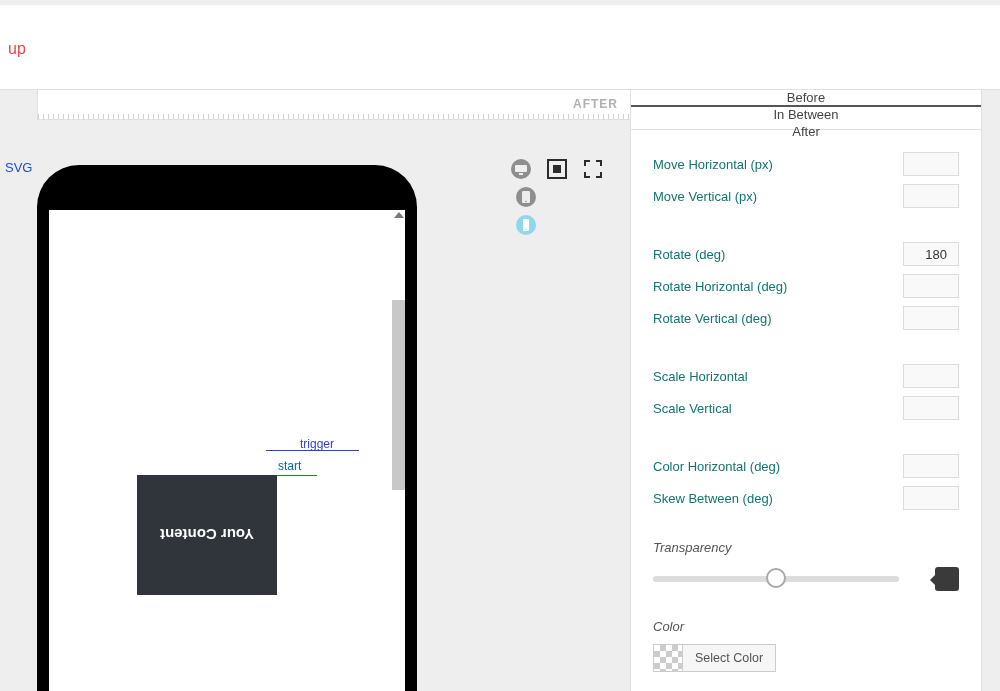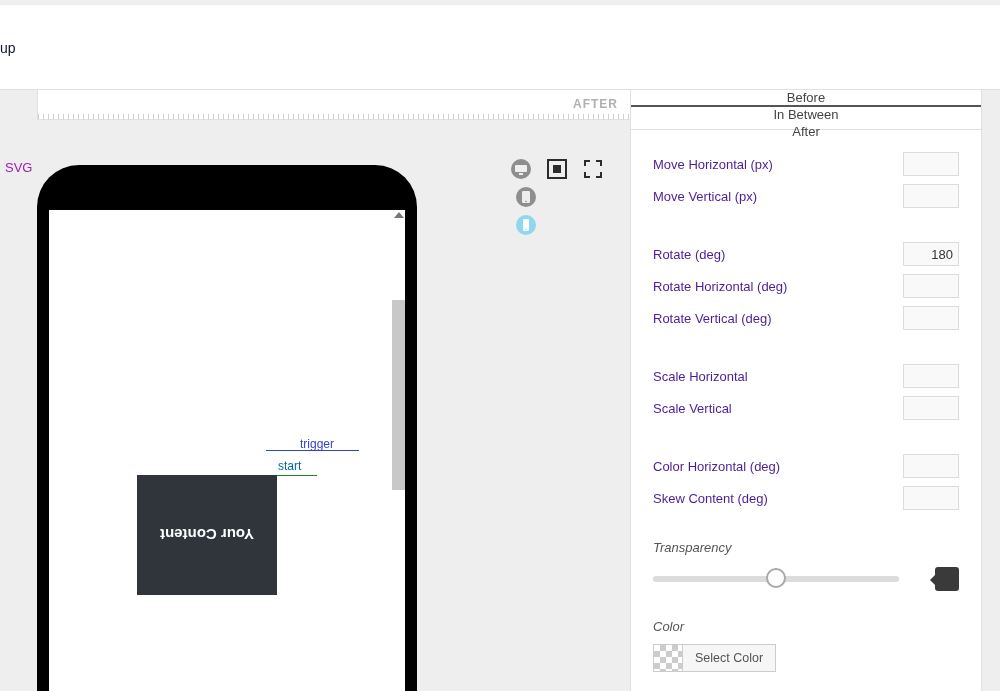--- a/index.html
+++ b/index.html
@@ -1,32 +1,32 @@
 <!DOCTYPE html>
 <html><head>
 <meta charset="utf-8">
 <style>
   * { box-sizing: border-box; }
   html, body { margin:0; padding:0; font-family: "Segoe UI", Arial, sans-serif; font-size:13px; color:#333; background:#eeeeee; }
   .app { width:1000px; height:691px; position:relative; overflow:hidden; }
 
   
   .topbar { position:absolute; left:0; right:0; top:0; height:90px; background:#fff; border-bottom:1px solid #e0e0e0; border-top:5px solid #eeeeee;}
-  .topbar-title { position:absolute; left:0; top:35px; font-size:14px; color:#0f172a; }
+  .topbar-title { position:absolute; left:8px; top:35px; font-size:16px; color:#ef4444; }
 
   
   .center-bg { position:absolute; left:0; top:90px; width:630px; bottom:0; background:#eeeeee; }
 
   
   .stage-head { position:absolute; left:37px; top:90px; width:593px; height:30px; background:#fff; border-bottom:1px solid #e0e0e0; border-left:1px solid #e0e0e0;}
   .stage-head-label { position:absolute; right:12px; top:7px; color:#b0b0b0; font-weight:700; letter-spacing:1px; font-size:12px;}
   .ruler { position:absolute; left:0; right:0; bottom:0; height:5px; background:repeating-linear-gradient(to right,#d0d0d0 0 1px, transparent 1px 5px);}
 
   
-  .svg-label { position:absolute; left:5px; top:160px; color:#a21caf; font-size:13px;}
+  .svg-label { position:absolute; left:5px; top:160px; color:#1d4ed8; font-size:13px;}
 
   
   .phone { position:absolute; left:37px; top:165px; width:380px; height:530px; border-radius:42px 42px 0 0; background:#000; }
   .phone-screen { position:absolute; left:12px; top:45px; right:12px; bottom:0; background:#fff; overflow:hidden;}
   .phone-scroll { position:absolute; right:0; top:0; width:13px; bottom:0; }
   .phone-scroll-arrow { position:absolute; right:1px; top:2px; width:0;height:0;border-left:5px solid transparent;border-right:5px solid transparent;border-bottom:6px solid #777;}
   .phone-scroll-thumb { position:absolute; right:0; top:90px; width:13px; height:190px; background:#c8c8c8;}
 
   
   .marker-line-trigger { position:absolute; left:266px; top:450px; width:93px; height:1px; background:#3344cc; }
@@ -44,22 +44,22 @@
   .stage-devices { position:absolute; left:515px; top:186px; display:flex; flex-direction:column; gap:6px; align-items:center;}
 
   
   .right-panel { position:absolute; left:630px; top:90px; right:18px; bottom:0; background:#fff; border-left:1px solid #e0e0e0; border-right:1px solid #e0e0e0;}
   .tabs { display:flex; border-bottom:1px solid #e0e0e0; height:40px;flex-direction:column;}
   .tab { flex:1; display:flex; align-items:center; justify-content:center; color:#444; font-size:13px; cursor:pointer; border-bottom:2px solid transparent;}
   .tab.active { border-bottom:2px solid #555; }
   .panel-body { padding:18px 22px 10px 22px; }
   .group { margin-bottom:26px; }
   .row { display:flex; justify-content:space-between; align-items:center; height:32px;}
-  .row-label { color:#4c1d95; font-size:13px;}
-  .row input[type=text]{ width:56px; height:24px; border:1px solid #dcdcdc; background:#f9f9f9; text-align:right; padding-right:5px; font-size:13px; color:#333;}
+  .row-label { color:#0f766e; font-size:13px;}
+  .row input[type=text]{ width:56px; height:24px; border:1px solid #dcdcdc; background:#f9f9f9; text-align:right; padding-right:11px; font-size:13px; color:#333;}
   .section-label { color:#555; font-size:13px; margin-bottom:10px;font-style:italic;}
   
   
   .slider-wrap{ position:relative; height:28px; margin-top:6px;}
   .slider-track{ position:absolute; left:0; right:60px; top:11px; height:6px; background:#dcdcdc; border-radius:3px;}
   .slider-thumb{ position:absolute; top:3px; width:20px; height:20px; background:#fff; border:2px solid #a8a8a8; border-radius:50%;}
   .slider-badge{ position:absolute; right:0; top:2px; height:24px; padding:0 12px; background:#3a3a3a; color:#fff; font-size:12px; border-radius:3px; display:flex; align-items:center;}
   .slider-badge:before{content:""; position:absolute; left:-5px; top:8px; width:0;height:0; border-top:5px solid transparent; border-bottom:5px solid transparent; border-right:5px solid #3a3a3a;}
 
   
@@ -187,21 +187,21 @@
           <input type="text" value="" style="">
         </div>
       </div>
 
       <div class="group">
         <div class="row">
           <span class="row-label">Color Horizontal (deg)</span>
           <input type="text" value="" style="">
         </div>
         <div class="row">
-          <span class="row-label">Skew Content (deg)</span>
+          <span class="row-label">Skew Between (deg)</span>
           <input type="text" value="" style="">
         </div>
       </div>
 
       <div class="group">
         <div class="section-label">Transparency</div>
         <div class="slider-wrap">
           <div class="slider-track"></div>
           <div class="slider-thumb" style="left:calc((100% - 60px) * 0.5 - 10px);"></div>
           <div class="slider-badge"></div>

